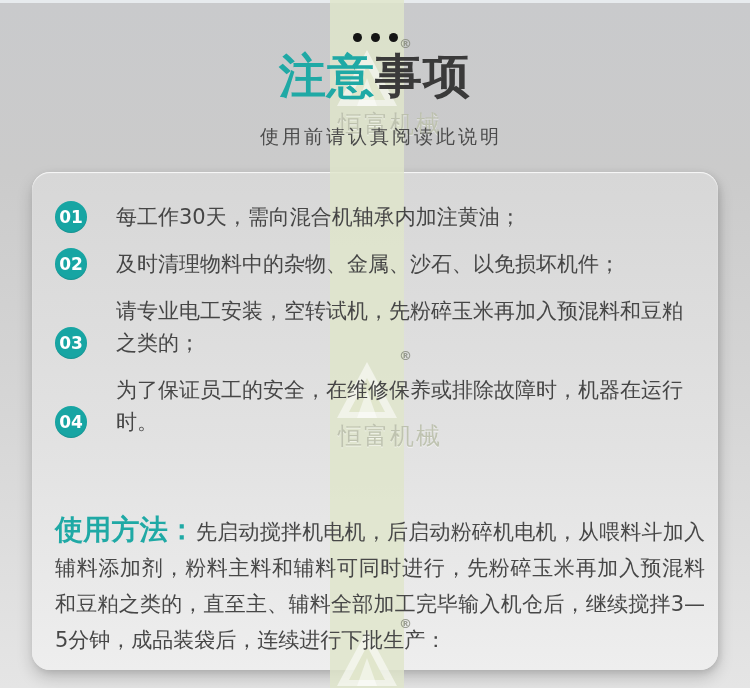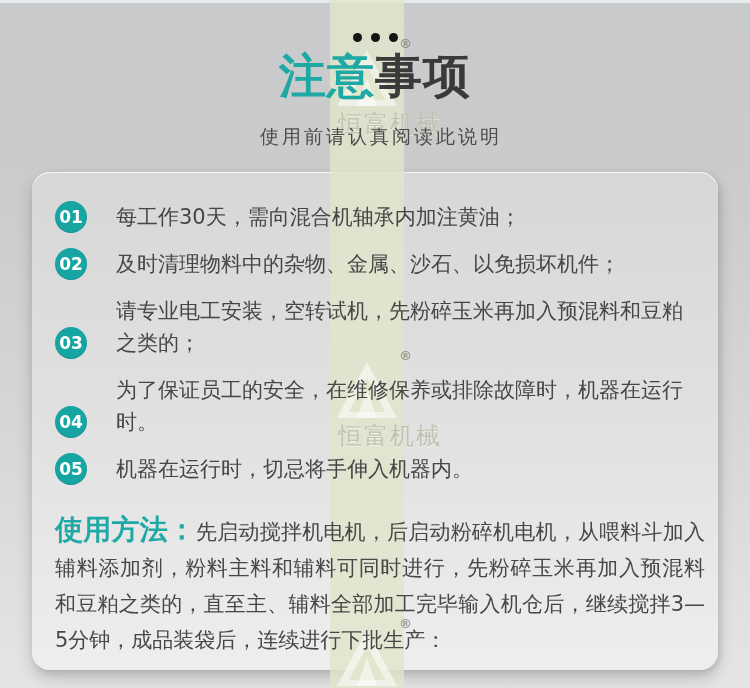--- a/index.html
+++ b/index.html
@@ -145,24 +145,20 @@
         <span class="note-text">及时清理物料中的杂物、金属、沙石、以免损坏机件；</span>
       </div>
       <div class="note-row">
         <span class="badge">03</span>
         <span class="note-text">请专业电工安装，空转试机，先粉碎玉米再加入预混料和豆粕之类的；</span>
       </div>
       <div class="note-row">
         <span class="badge">04</span>
         <span class="note-text">为了保证员工的安全，在维修保养或排除故障时，机器在运行时。</span>
       </div>
-      <div class="note-row">
-        <span class="badge">05</span>
-        <span class="note-text">机器在运行时，切忌将手伸入机器内。</span>
-      </div>
     </div>
 
     <div class="usage">
       <span class="usage-label">使用方法：</span><span>先启动搅拌机电机，后启动粉碎机电机，从喂料斗加入辅料添加剂，粉料主料和辅料可同时进行，先粉碎玉米再加入预混料和豆粕之类的，直至主、辅料全部加工完毕输入机仓后，继续搅拌3—5分钟，成品装袋后，连续进行下批生产：</span>
     </div>
   </div>
 
 </div>
 
 </body></html>

